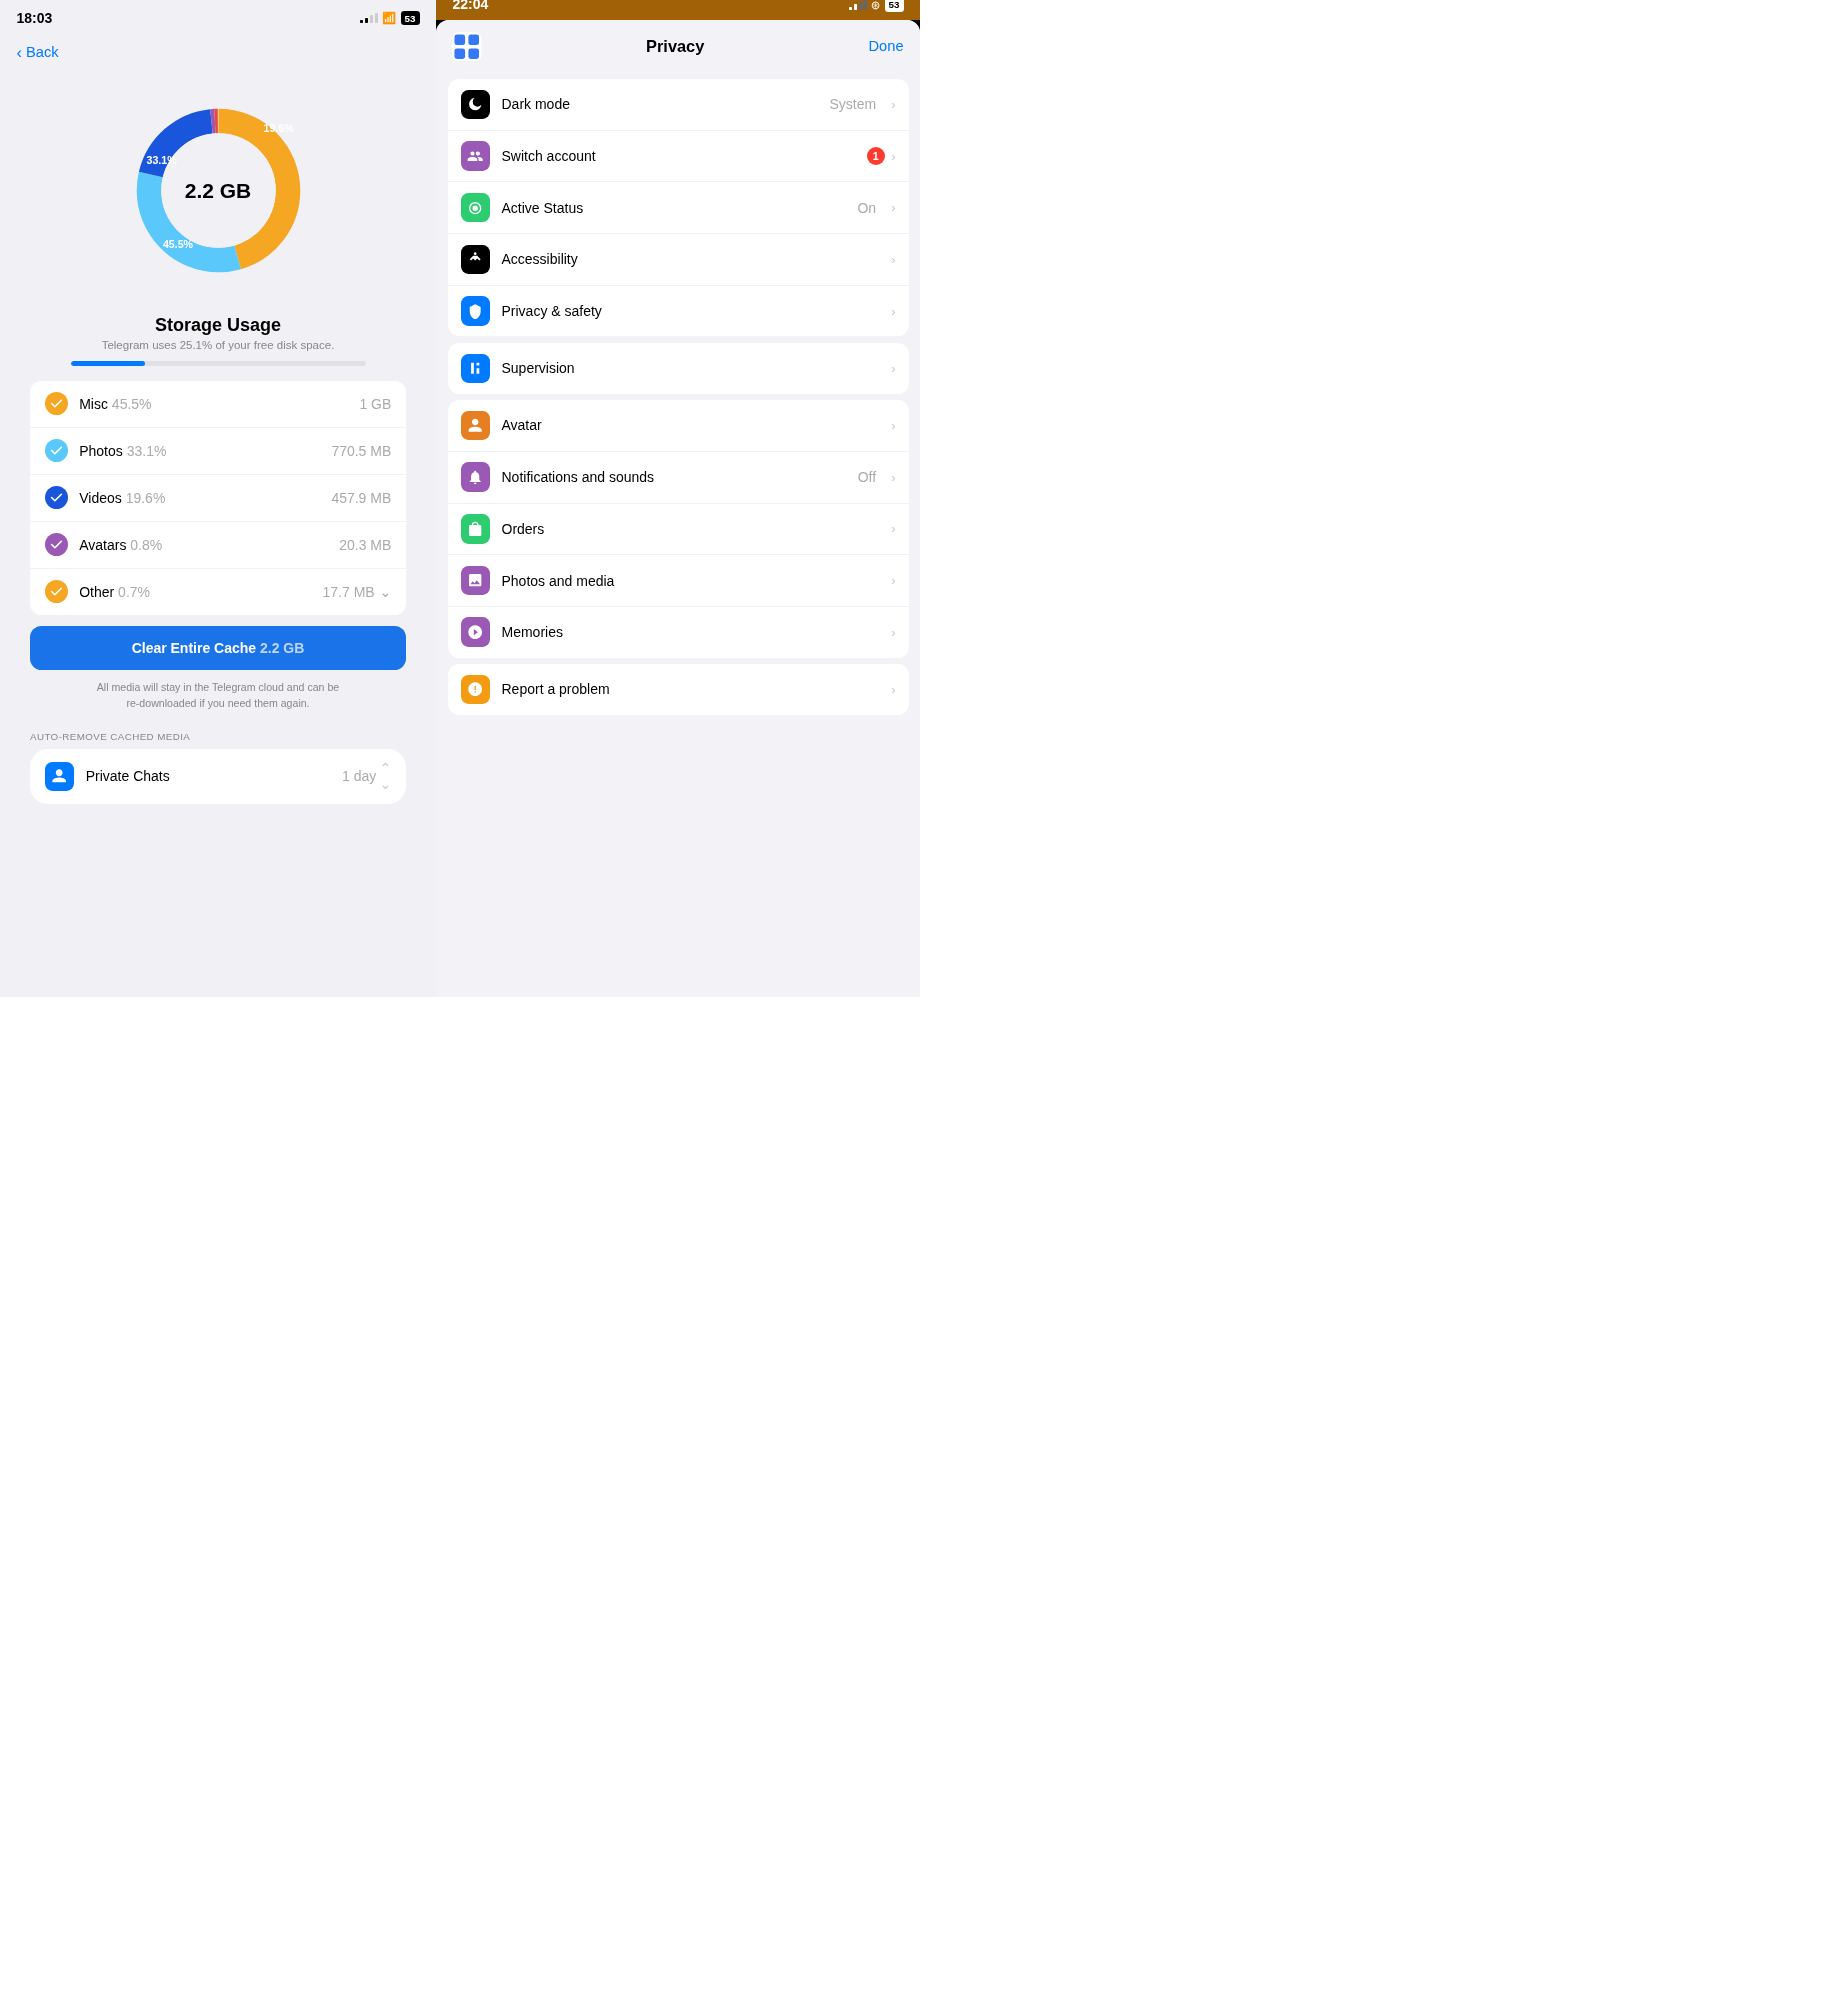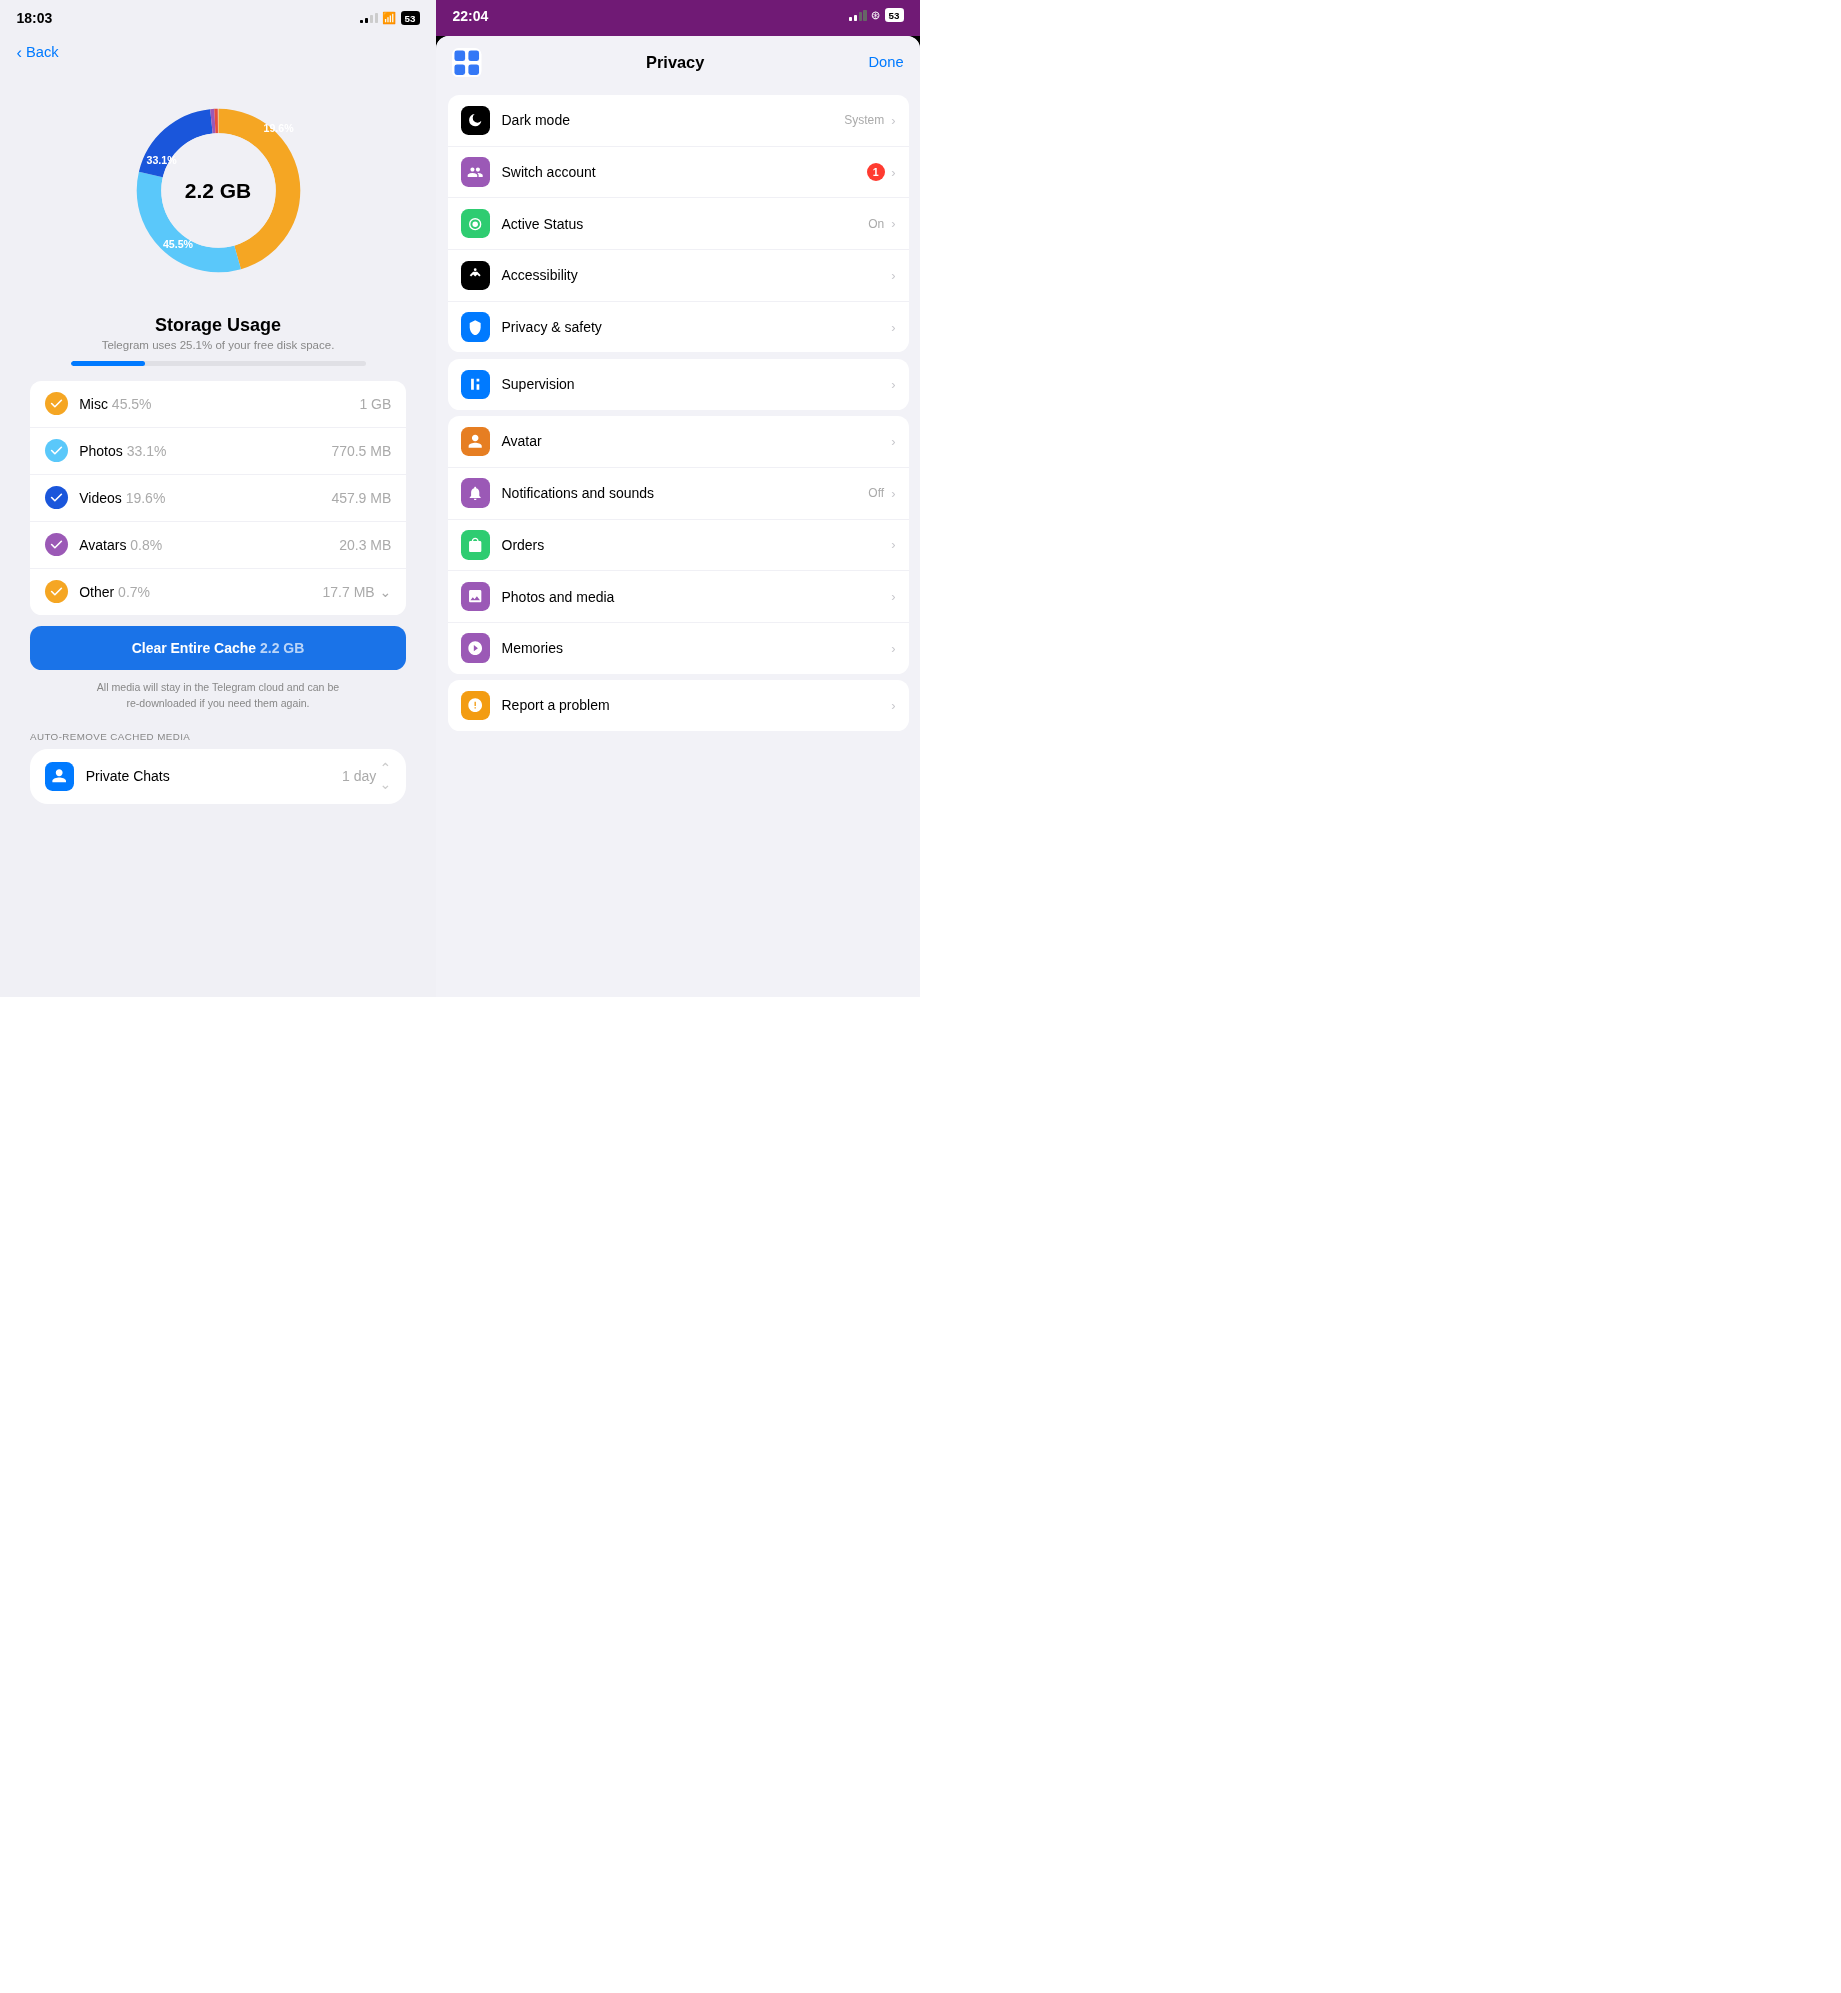--- a/index.html
+++ b/index.html
@@ -261,26 +261,26 @@
       height: 997px;
       background: #000;
       display: flex;
       flex-direction: column;
       align-items: center;
       position: relative;
     }
 
     .status-bar-right {
       width: 100%;
-      height: 36px;
-      display: flex;
-      align-items: flex-start;
+      height: 20px;
+      display: flex;
+      align-items: flex-end;
       justify-content: space-between;
       padding: 8.2px 16.4px;
-      background: #701a75;
+      background: #a16207;
     }
 
     .status-time-right {
       font-size: 14px;
       font-weight: 600;
       color: #fff;
     }
 
     .status-icons-right {
       display: flex;
@@ -358,23 +358,23 @@
       flex-shrink: 0;
     }
 
     .settings-item-label {
       font-size: 14px;
       color: #000;
       flex: 1;
     }
 
     .settings-item-value {
-      font-size: 12px;
+      font-size: 14px;
       color: #aaa;
-      margin-right: 7px;
+      margin-right: 15px;
     }
 
     .settings-chevron {
       color: #c7c7cc;
       font-size: 13px;
     }
 
     .badge-red {
       background: #ff3b30;
       color: #fff;

